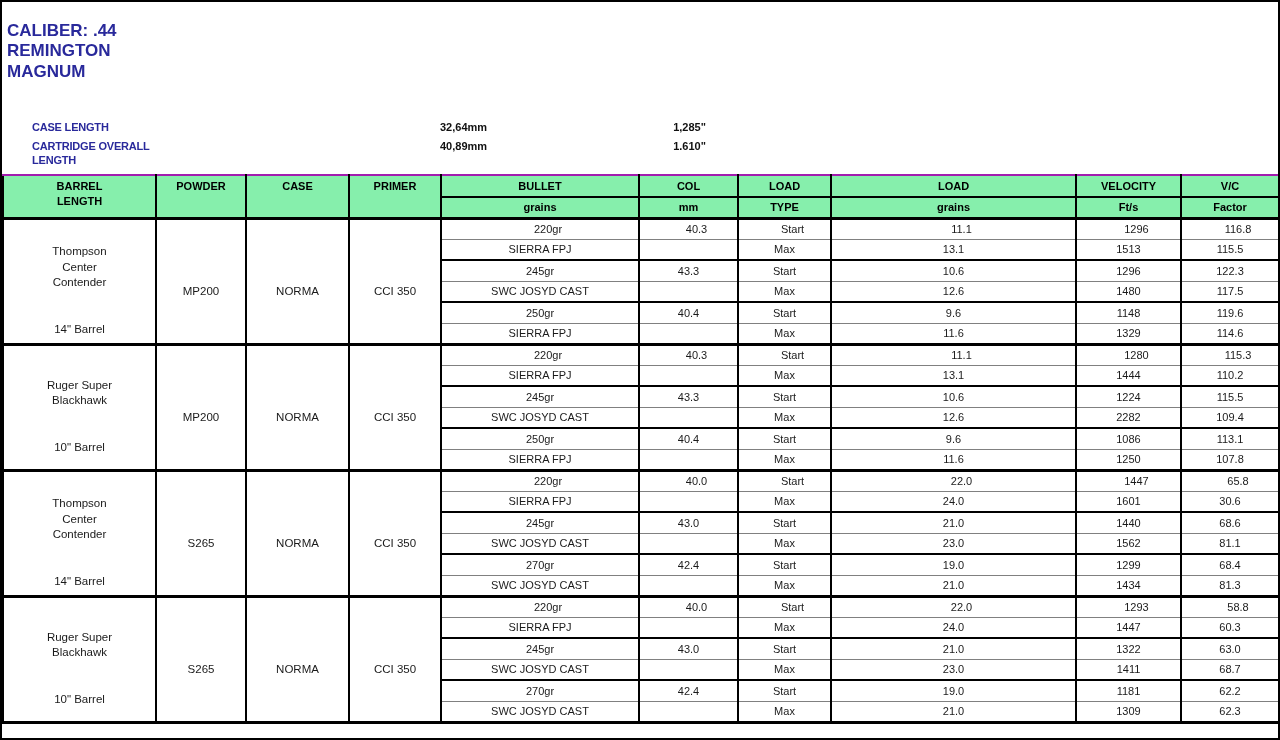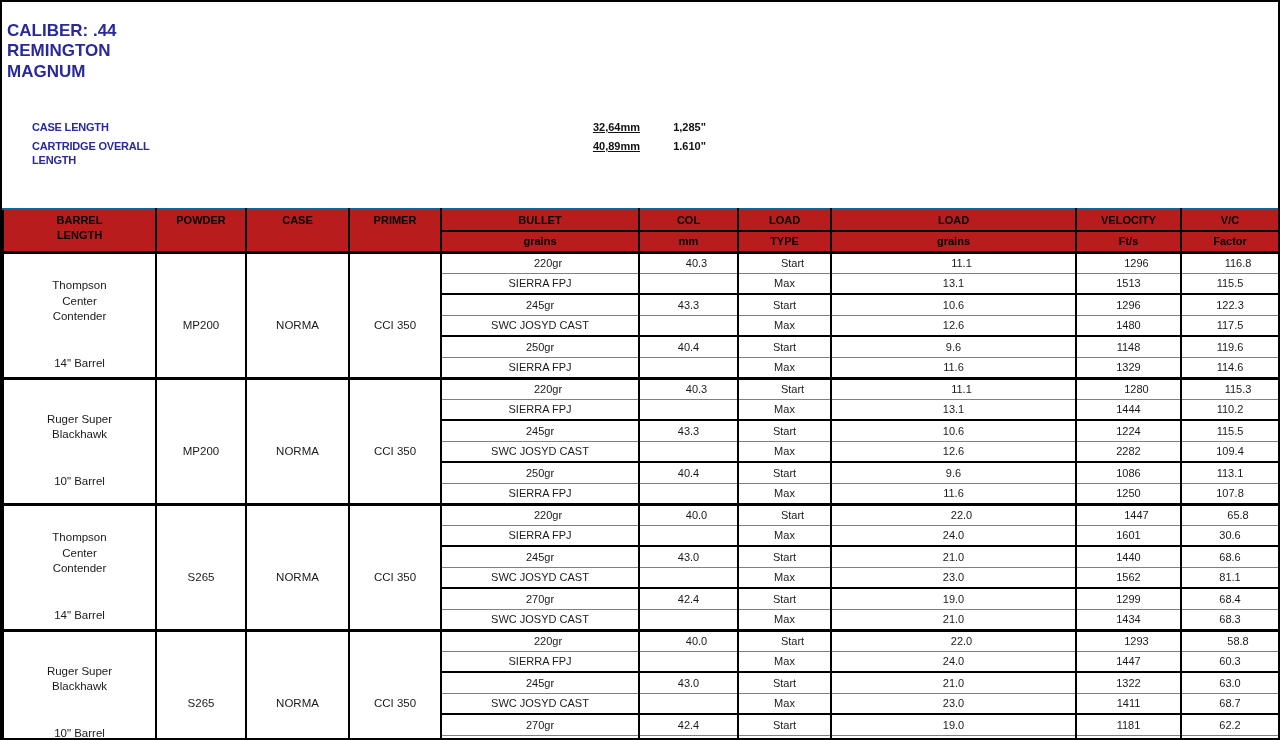--- a/index.html
+++ b/index.html
@@ -10,34 +10,34 @@
     color:#1a1a1a;
   }
   .sheet {
     position:relative;
     width:1280px; height:740px;
     background:#ffffff;
     border:2px solid #000;
     overflow:hidden;
   }
   
-  .tophead { position:relative; height:206px; }
+  .tophead { position:relative; height:172px; }
   .title {
     position:absolute; left:5px; top:19px;
     font-size:17px; font-weight:bold; line-height:1.2;
     color:#29299b;
   }
   .spec-label {
     position:absolute; left:5px; width:132px;
     font-size:11px; font-weight:bold; line-height:1.25;
     color:#29299b; letter-spacing:-0.2px;margin-left:25px;
   }
   .spec-mm {
-    position:absolute; left:438px; width:200px; text-align:right;
-    font-size:11px; font-weight:bold; color:#111;text-decoration:underline;
+    position:absolute; left:438px; width:200px; text-align:left;
+    font-size:11px; font-weight:bold; color:#111;
   }
   .spec-in {
     position:absolute; left:638px; width:99px; text-align:center;
     font-size:11px; font-weight:bold; color:#111;
   }
   .row1 { top:119px; }
   .row2 { top:138px; }
   
   table.load {
     border-collapse:collapse;
@@ -47,24 +47,24 @@
   }
   table.load th, table.load td {
     border-left:2px solid #000;
     border-right:2px solid #000;
     text-align:center;
     overflow:hidden;
     white-space:nowrap;
   }
   
   table.load thead th {
-    background:#b91c1c;
+    background:#86efac;
     font-weight:bold;
     color:#000;
-    border-top:2px solid #0369a1;
+    border-top:2px solid #a21caf;
     border-bottom:2px solid #000;
   }
   th.hmerged { vertical-align:top; padding-top:3px; height:43px; line-height:1.35; }
   tr.hrow1 th { height:22px; }
   tr.hrow2 th { height:21px; border-bottom:3px solid #000; }
   th.hmerged { border-bottom:3px solid #000; }
   
   table.load td { height:21px; vertical-align:middle; background:#fff; }
   td.span-cell {
     vertical-align:top; padding-top:19px;
@@ -304,21 +304,21 @@
           <td class="rA">19.0</td>
           <td class="rA">1299</td>
           <td class="rA">68.4</td>
         </tr>
         <tr>
           <td class="rB blockBot">SWC JOSYD CAST</td>
           <td class="rB blockBot"></td>
           <td class="rB blockBot">Max</td>
           <td class="rB blockBot">21.0</td>
           <td class="rB blockBot">1434</td>
-          <td class="rB blockBot">68.3</td>
+          <td class="rB blockBot">81.3</td>
         </tr>
         <tr>
           <td class="span-cell" rowspan="6">
             <div class="bl">Ruger Super</div>
             <div class="bl">Blackhawk</div>
             <div class="bl">&nbsp;</div>
             <div class="bl">&nbsp;</div>
             <div class="bl">10" Barrel</div>
           </td>
           <td class="span-cell" rowspan="6">S265</td>

